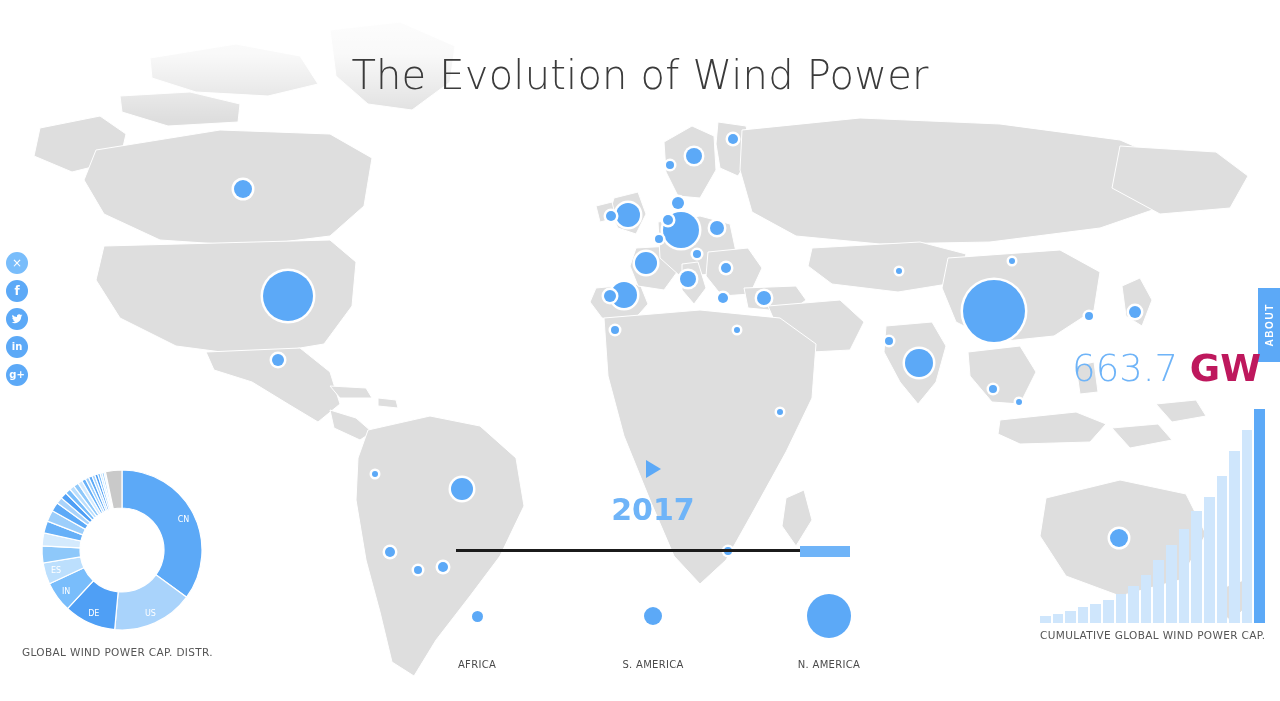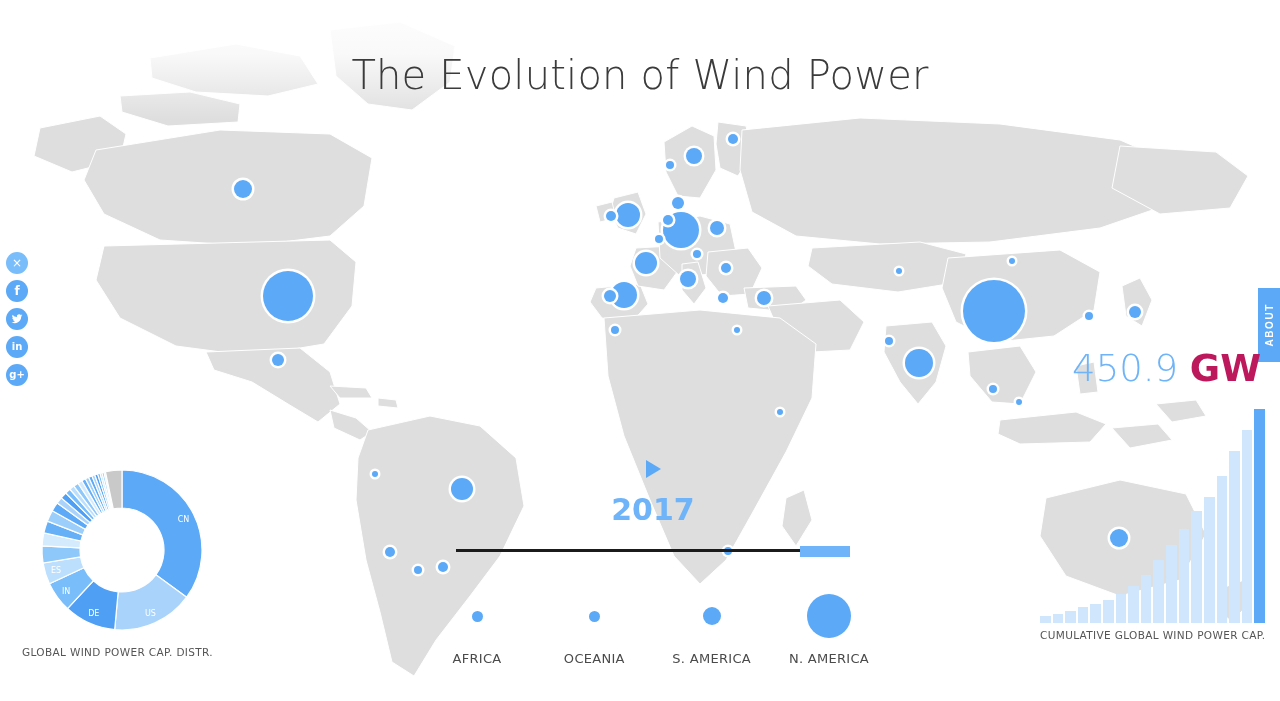--- a/index.html
+++ b/index.html
@@ -66,21 +66,21 @@
   #slider-track { position:absolute; left:0; top:5px; width:100%; height:3px; background:#1b1b1b; }
   #slider-handle { position:absolute; top:2px; right:0; width:50px; height:11px;
     background:#6fb4f8; cursor:pointer; }
 
   
   #continent-legend { position:absolute; left:443px; top:585px; width:420px;
     display:flex; align-items:flex-end; justify-content:space-between; }
   .cont { display:flex; flex-direction:column; align-items:center; width:68px; cursor:pointer; }
   .cont-bubble-box { height:62px; display:flex; align-items:center; justify-content:center; }
   .cont-bubble { border-radius:50%; background:#5ca9f7; }
-  .cont-lbl { margin-top:4px; font-size:13px; color:#4a4a4a; letter-spacing:0.3px;
+  .cont-lbl { margin-top:12px; font-size:10px; color:#4a4a4a; letter-spacing:0.3px;
     font-family:"DejaVu Sans", sans-serif; white-space:nowrap; }
 </style>
 </head>
 <body>
 
 <div id="stage">
 
   <div id="map-layer">
     <svg id="map-svg" viewBox="0 0 1280 701">
       <g class="land">
@@ -376,21 +376,21 @@
           <text x="61.81556718674986" y="155.98124916985523" text-anchor="middle" class="donut-lbl">DE</text>
           <text x="34.16499894876797" y="133.53951970126087" text-anchor="middle" class="donut-lbl">IN</text>
           <text x="24.060882051577636" y="113.32320654286727" text-anchor="middle" class="donut-lbl">ES</text>
         </g>
     </svg>
     <div class="panel-cap">GLOBAL WIND POWER CAP. DISTR.</div>
   </div>
 
   <div id="bars-panel">
     <div id="gw-readout">
-      <span class="num">450.9</span>
+      <span class="num">663.7</span>
       <span class="unit">GW</span>
     </div>
     <div id="bars-wrap">
         <div class="bar" title="2000: 17.4 GW" style="height: 3.10714%;"></div>
         <div class="bar" title="2001: 23.9 GW" style="height: 4.26786%;"></div>
         <div class="bar" title="2002: 31.1 GW" style="height: 5.55357%;"></div>
         <div class="bar" title="2003: 39.4 GW" style="height: 7.03571%;"></div>
         <div class="bar" title="2004: 47.6 GW" style="height: 8.5%;"></div>
         <div class="bar" title="2005: 59.1 GW" style="height: 10.5536%;"></div>
         <div class="bar" title="2006: 74 GW" style="height: 13.2143%;"></div>
@@ -420,26 +420,20 @@
 
   <div id="continent-legend">
       <div class="cont">
         <div class="cont-bubble-box">
           <div class="cont-bubble" style="width: 11px; height: 11px;"></div>
         </div>
         <div class="cont-lbl">AFRICA</div>
       </div>
       <div class="cont">
         <div class="cont-bubble-box">
-          <div class="cont-bubble" style="width: 11px; height: 11px;"></div>
-        </div>
-        <div class="cont-lbl">OCEANIA</div>
-      </div>
-      <div class="cont">
-        <div class="cont-bubble-box">
           <div class="cont-bubble" style="width: 18px; height: 18px;"></div>
         </div>
         <div class="cont-lbl">S. AMERICA</div>
       </div>
       <div class="cont">
         <div class="cont-bubble-box">
           <div class="cont-bubble" style="width: 44px; height: 44px;"></div>
         </div>
         <div class="cont-lbl">N. AMERICA</div>
       </div>

